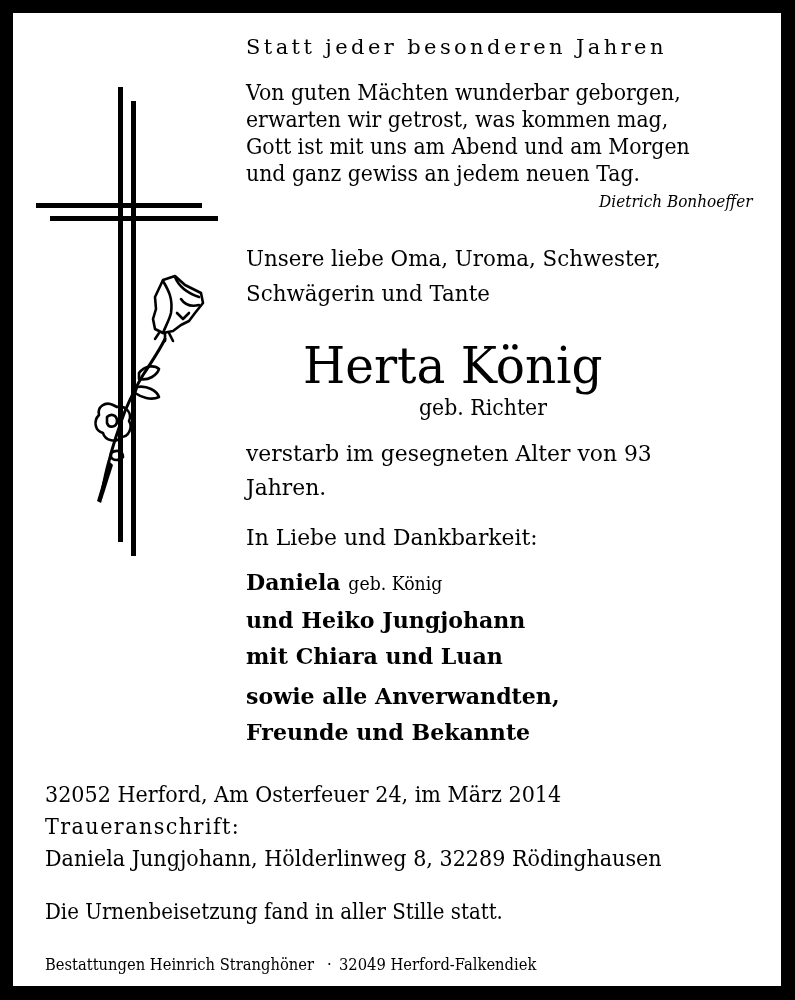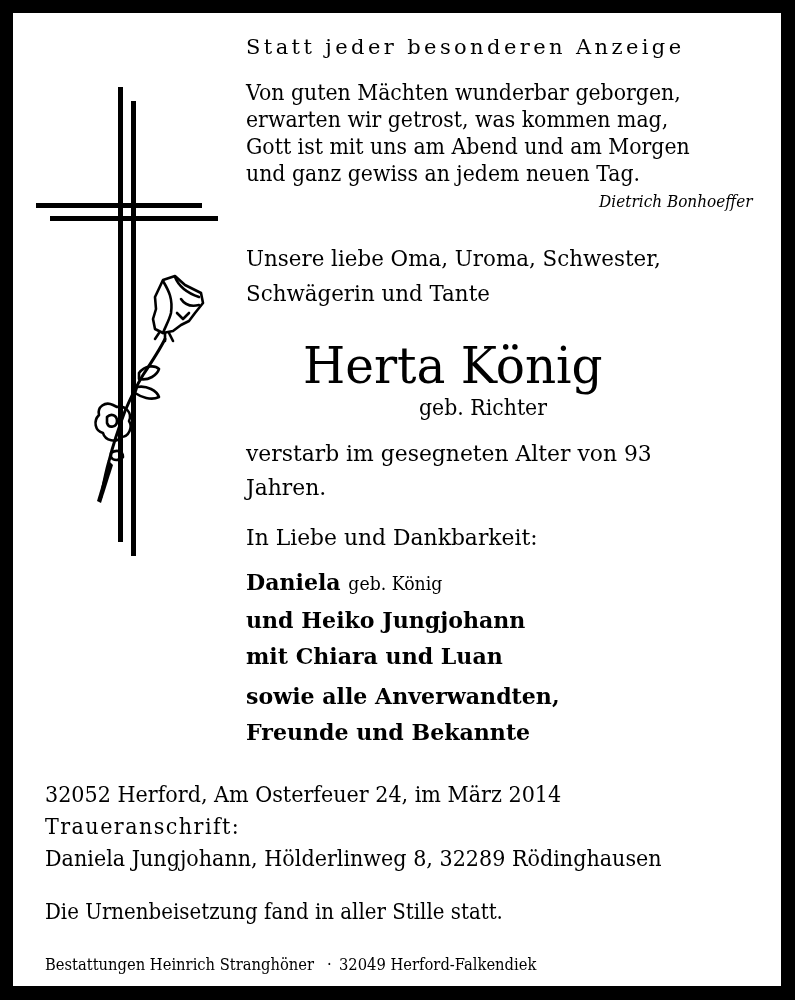--- a/index.html
+++ b/index.html
@@ -59,21 +59,21 @@
       <path d="M126 360 C132 352 142 352 146 356 C144 362 136 368 126 366 Z"></path>
       <path d="M124 374 C134 372 144 378 146 384 C138 388 128 384 122 380 Z"></path>
 
       <path d="M100 392 C92 388 84 394 86 402 C80 408 82 418 90 420 C92 428 104 430 108 424 C116 424 120 414 116 408 C120 400 112 392 104 394 Z"></path>
       <path d="M94 404 C98 400 104 402 104 408 C104 414 96 416 94 410 Z"></path>
       <path d="M98 440 C104 436 110 438 110 444 C106 448 100 448 98 444 Z"></path>
     </g>
     <path d="M96 448 L84 488 L88 490 L100 452 Z" fill="#000"></path>
   </svg>
 
-  <div class="abs serif header">Statt jeder besonderen Anzeige</div>
+  <div class="abs serif header">Statt jeder besonderen Jahren</div>
 
   <div class="abs serif quote">
     <div>Von guten Mächten wunderbar geborgen,</div>
     <div>erwarten wir getrost, was kommen mag,</div>
     <div>Gott ist mit uns am Abend und am Morgen</div>
     <div>und ganz gewiss an jedem neuen Tag.</div>
   </div>
   <div class="abs serif quote-author">Dietrich Bonhoeffer</div>
 
   <div class="abs serif intro">

